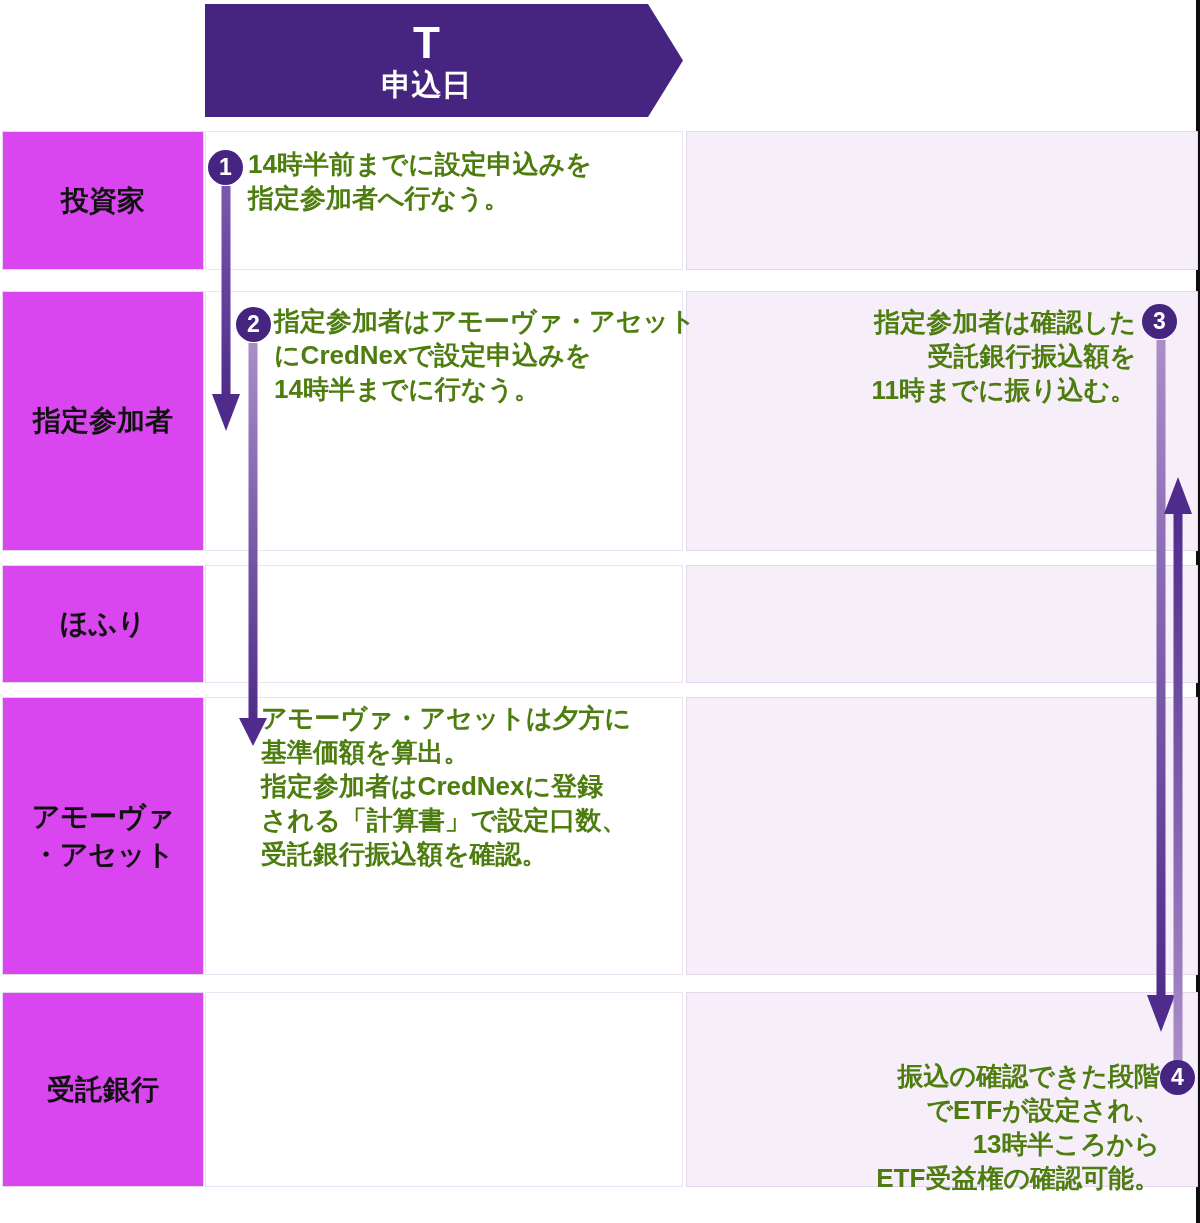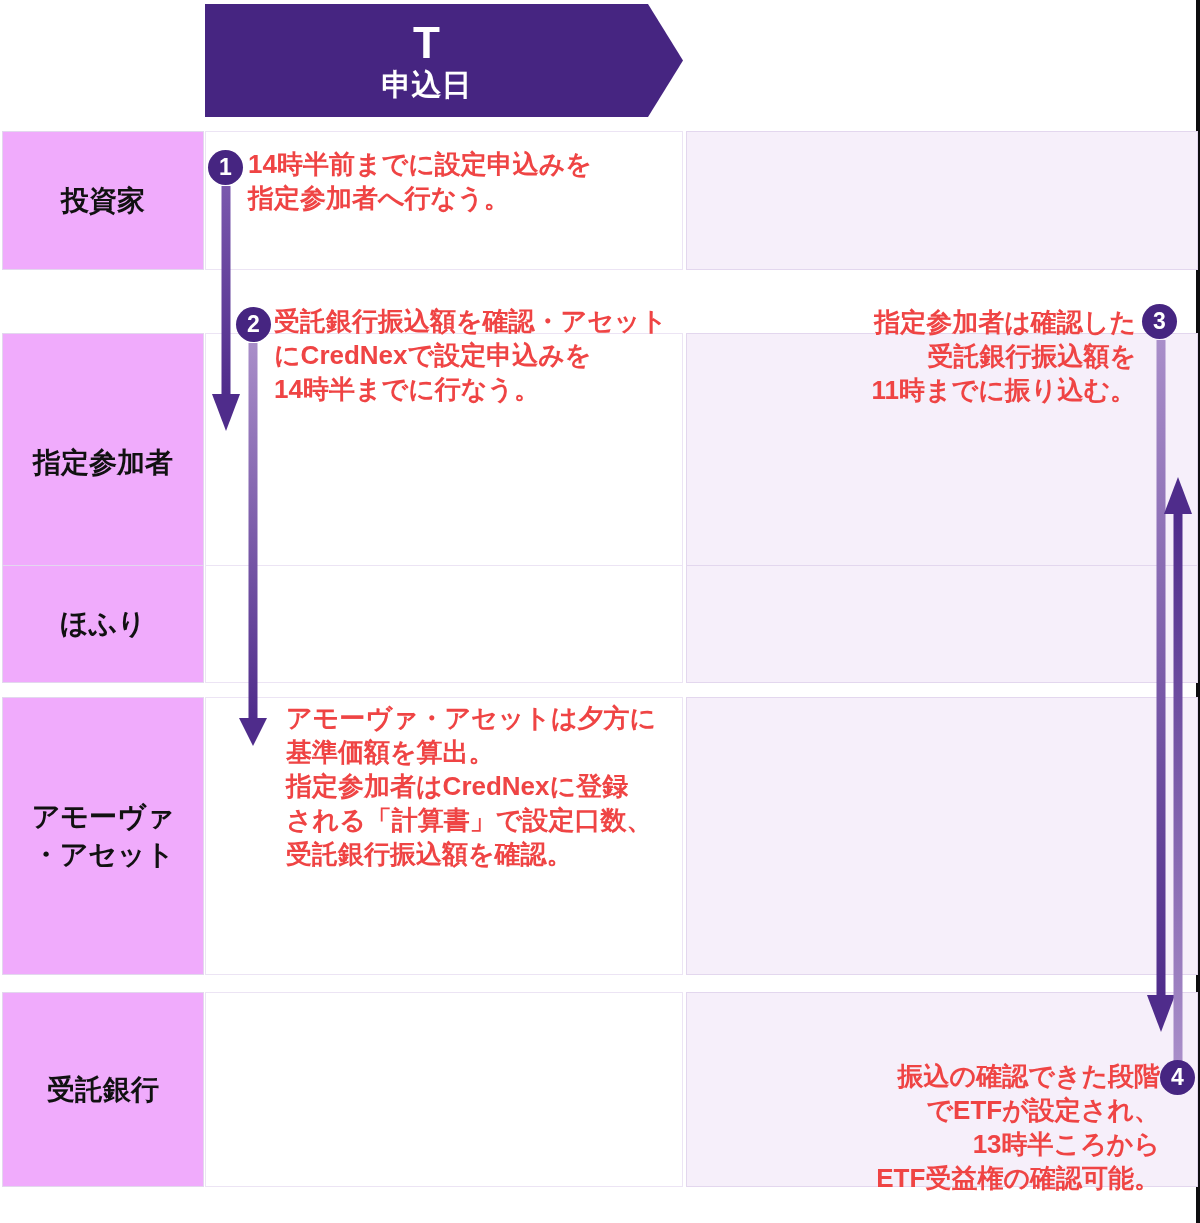--- a/index.html
+++ b/index.html
@@ -22,30 +22,30 @@
   }
   .hdr-t{left:205px;width:478px;}
   .hdr-t1{left:686px;width:511px;}
   .hdr-title{font-size:44px;font-weight:700;line-height:48px;}
   .hdr-sub{font-size:30px;font-weight:700;line-height:36px;}
 
   
   .cell{position:absolute;box-sizing:border-box;z-index:1;}
   .lav{background:#f6effa;border:1px solid #e3d7ee;}
   .whitec{background:#ffffff;border:1px solid #ece4f4;}
-  .labelc{background:#f0abfc;border:1px solid #e3d7ee;
+  .labelc{background:#d946ef;border:1px solid #e3d7ee;
     display:flex;align-items:center;justify-content:center;}
   .labelc span{font-size:28px;font-weight:700;color:#111;white-space:pre-line;
     display:inline-block;text-align:left;line-height:38px;}
 
   .col-label{left:2px;width:202px;}
   .col-t{left:205px;width:478px;}
   .col-t1{left:686px;width:512px;}
   .row1{top:131px;height:139px;}
-  .row2{top:291px;height:260px;margin-top:42px;}
+  .row2{top:291px;height:260px;}
   .row3{top:565px;height:118px;}
   .row4{top:697px;height:278px;}
   .row5{top:992px;height:195px;}
 
   
   .arrows{position:absolute;left:0;top:0;width:1200px;height:1223px;z-index:5;pointer-events:none;}
 
   
   .badge{
     position:absolute;width:35px;height:35px;border-radius:50%;
@@ -53,26 +53,26 @@
     display:flex;align-items:center;justify-content:center;z-index:7;
   }
   .b1{left:208px;top:150px;}
   .b2{left:236px;top:307px;}
   .b3{left:1142px;top:304px;}
   .b4{left:1160px;top:1060px;}
 
   
   .step-text{
     position:absolute;white-space:pre-line;font-size:26px;line-height:34px;
-    font-weight:600;color:#ef4444;z-index:6;
+    font-weight:600;color:#4d7c0f;z-index:6;
   }
   .t1{left:248px;top:147px;}
   .t2{left:274px;top:304px;}
   .t3{right:64px;top:305px;text-align:right;}
-  .note4{left:286px;top:701px;}
+  .note4{left:261px;top:701px;}
   .t4{right:40px;top:1059px;text-align:right;}
 </style>
 </head>
 <body>
 
 <div class="canvas">
 
   <div class="edge-line"></div>
 
   <div class="hdr-arrow hdr-t">
@@ -144,21 +144,21 @@
     </g>
   </svg>
 
   <div class="badge b1">1</div>
   <div class="badge b2">2</div>
   <div class="badge b3">3</div>
   <div class="badge b4">4</div>
 
   <div class="step-text t1">14時半前までに設定申込みを
 指定参加者へ行なう。</div>
-  <div class="step-text t2">受託銀行振込額を確認・アセット
+  <div class="step-text t2">指定参加者はアモーヴァ・アセット
 にCredNexで設定申込みを
 14時半までに行なう。</div>
   <div class="step-text t3">指定参加者は確認した
 受託銀行振込額を
 11時までに振り込む。</div>
   <div class="step-text note4">アモーヴァ・アセットは夕方に
 基準価額を算出。
 指定参加者はCredNexに登録
 される「計算書」で設定口数、
 受託銀行振込額を確認。</div>

